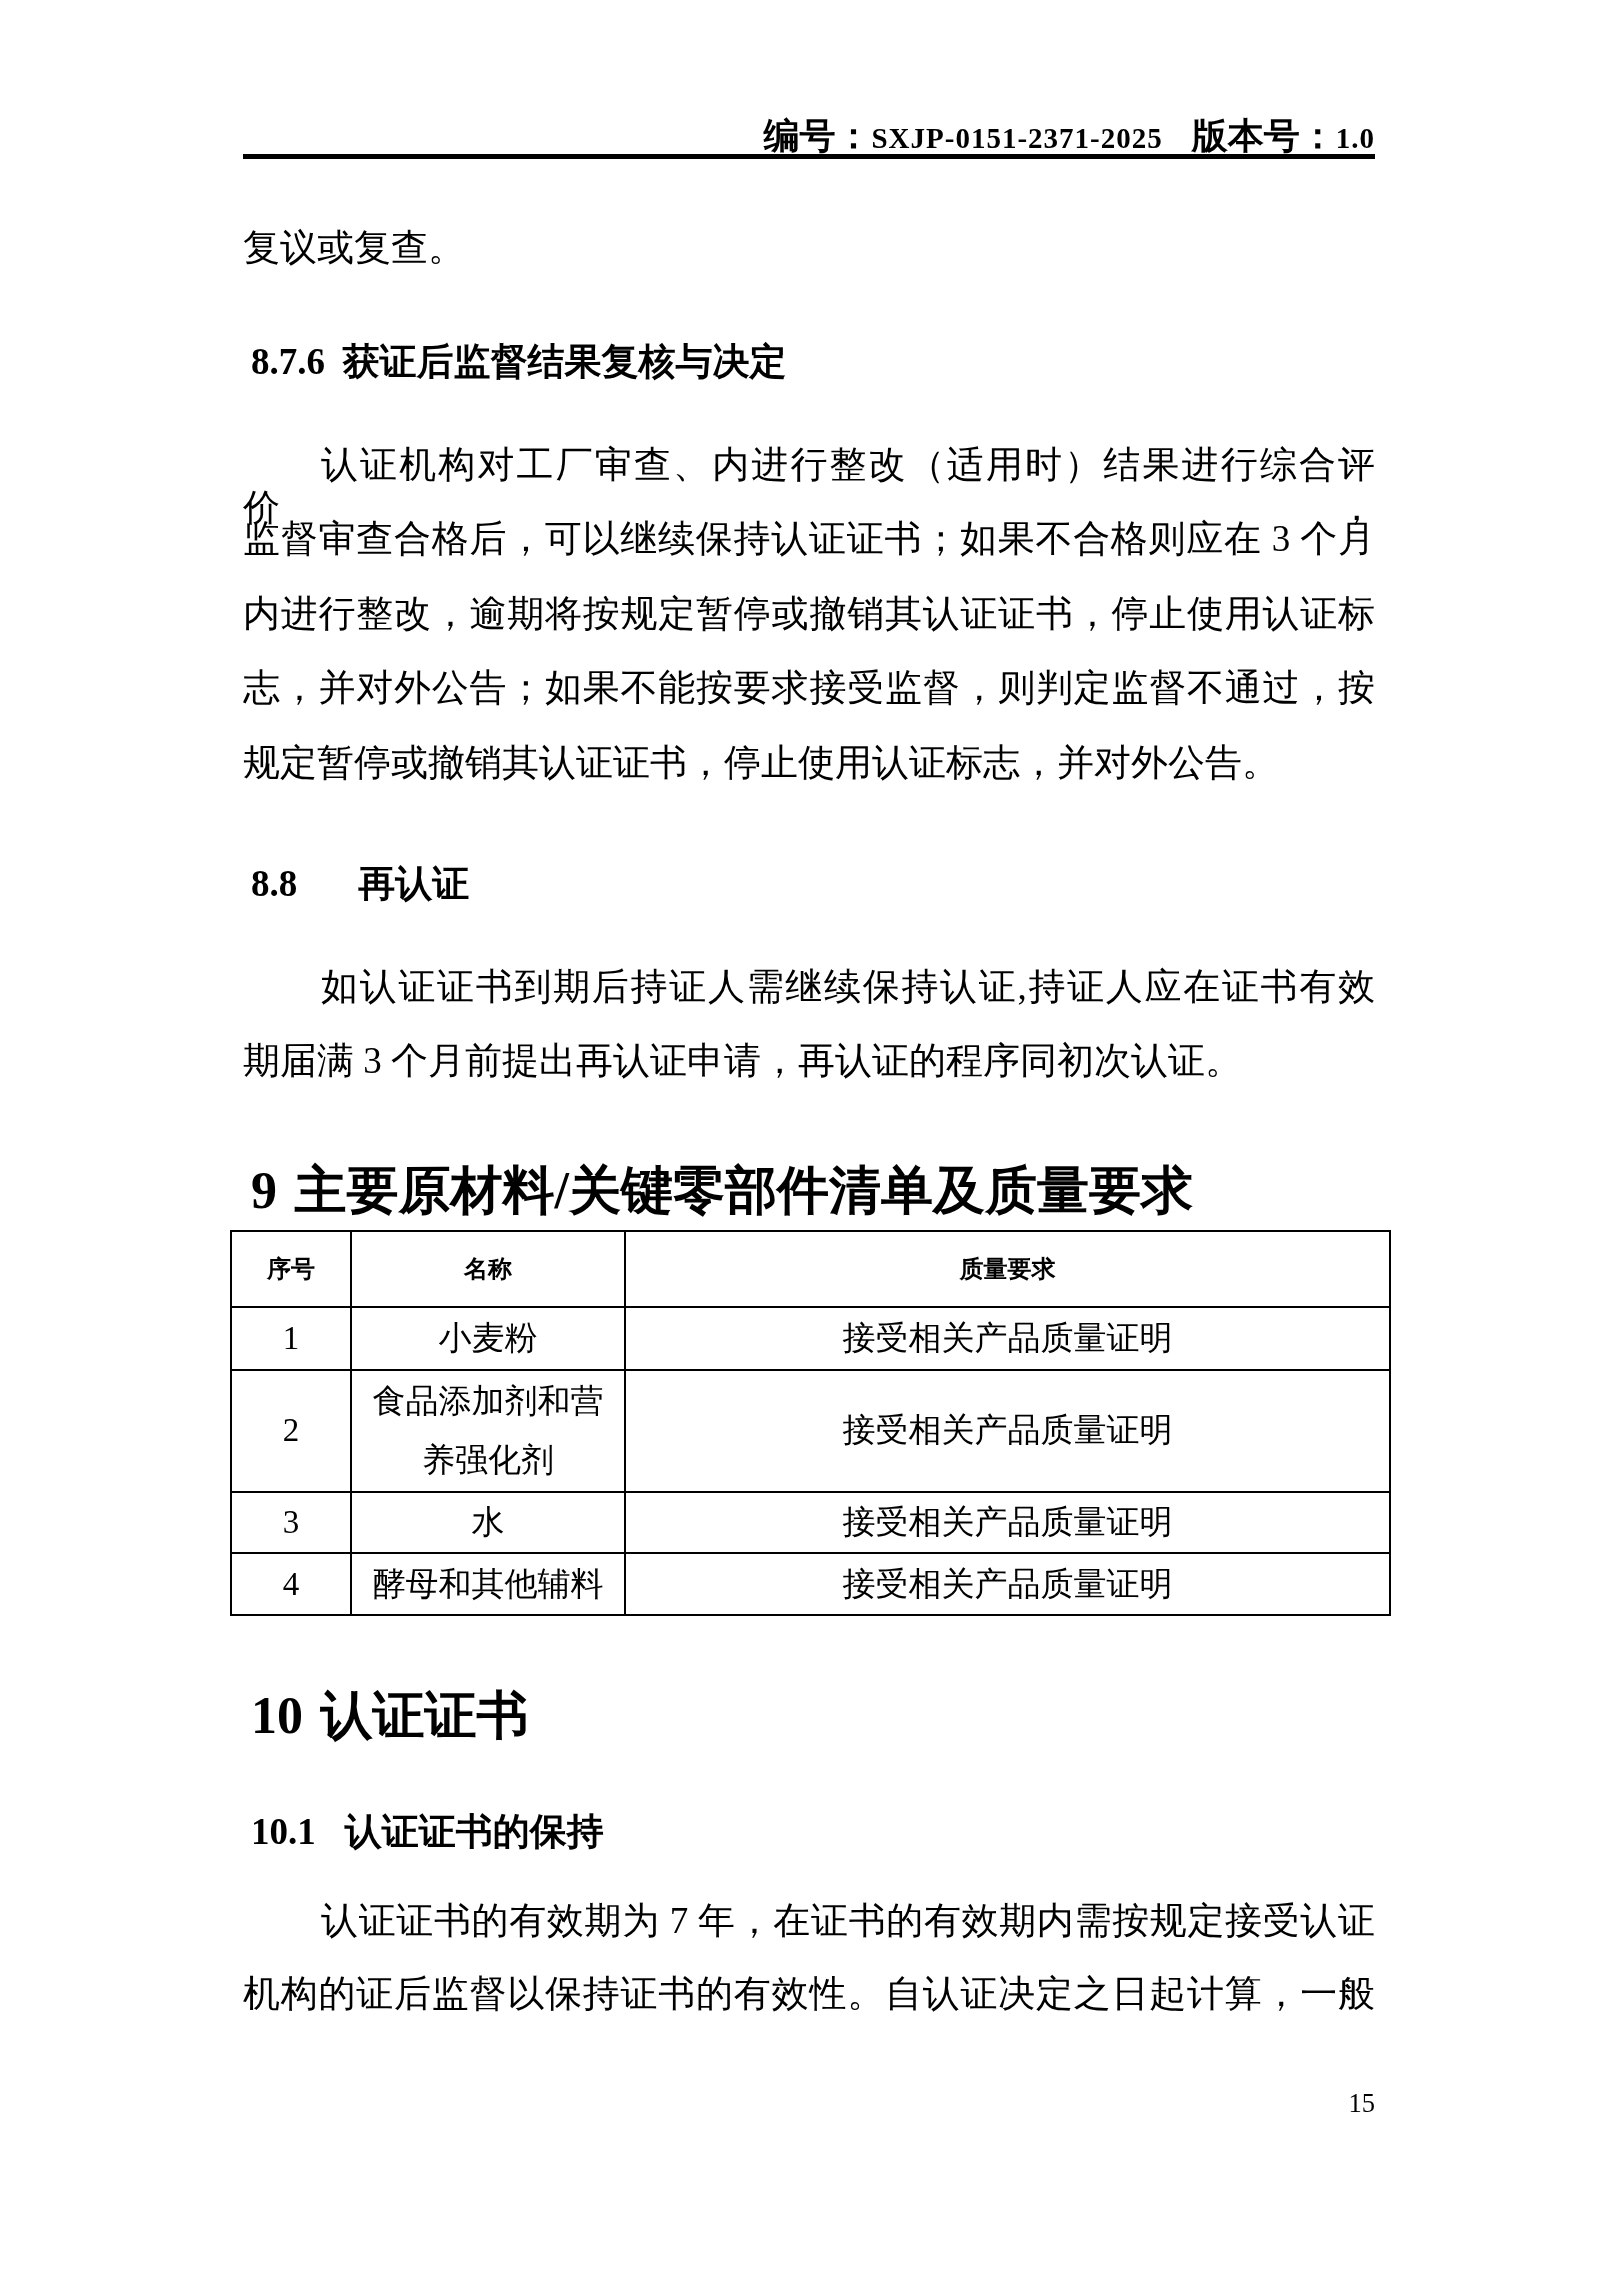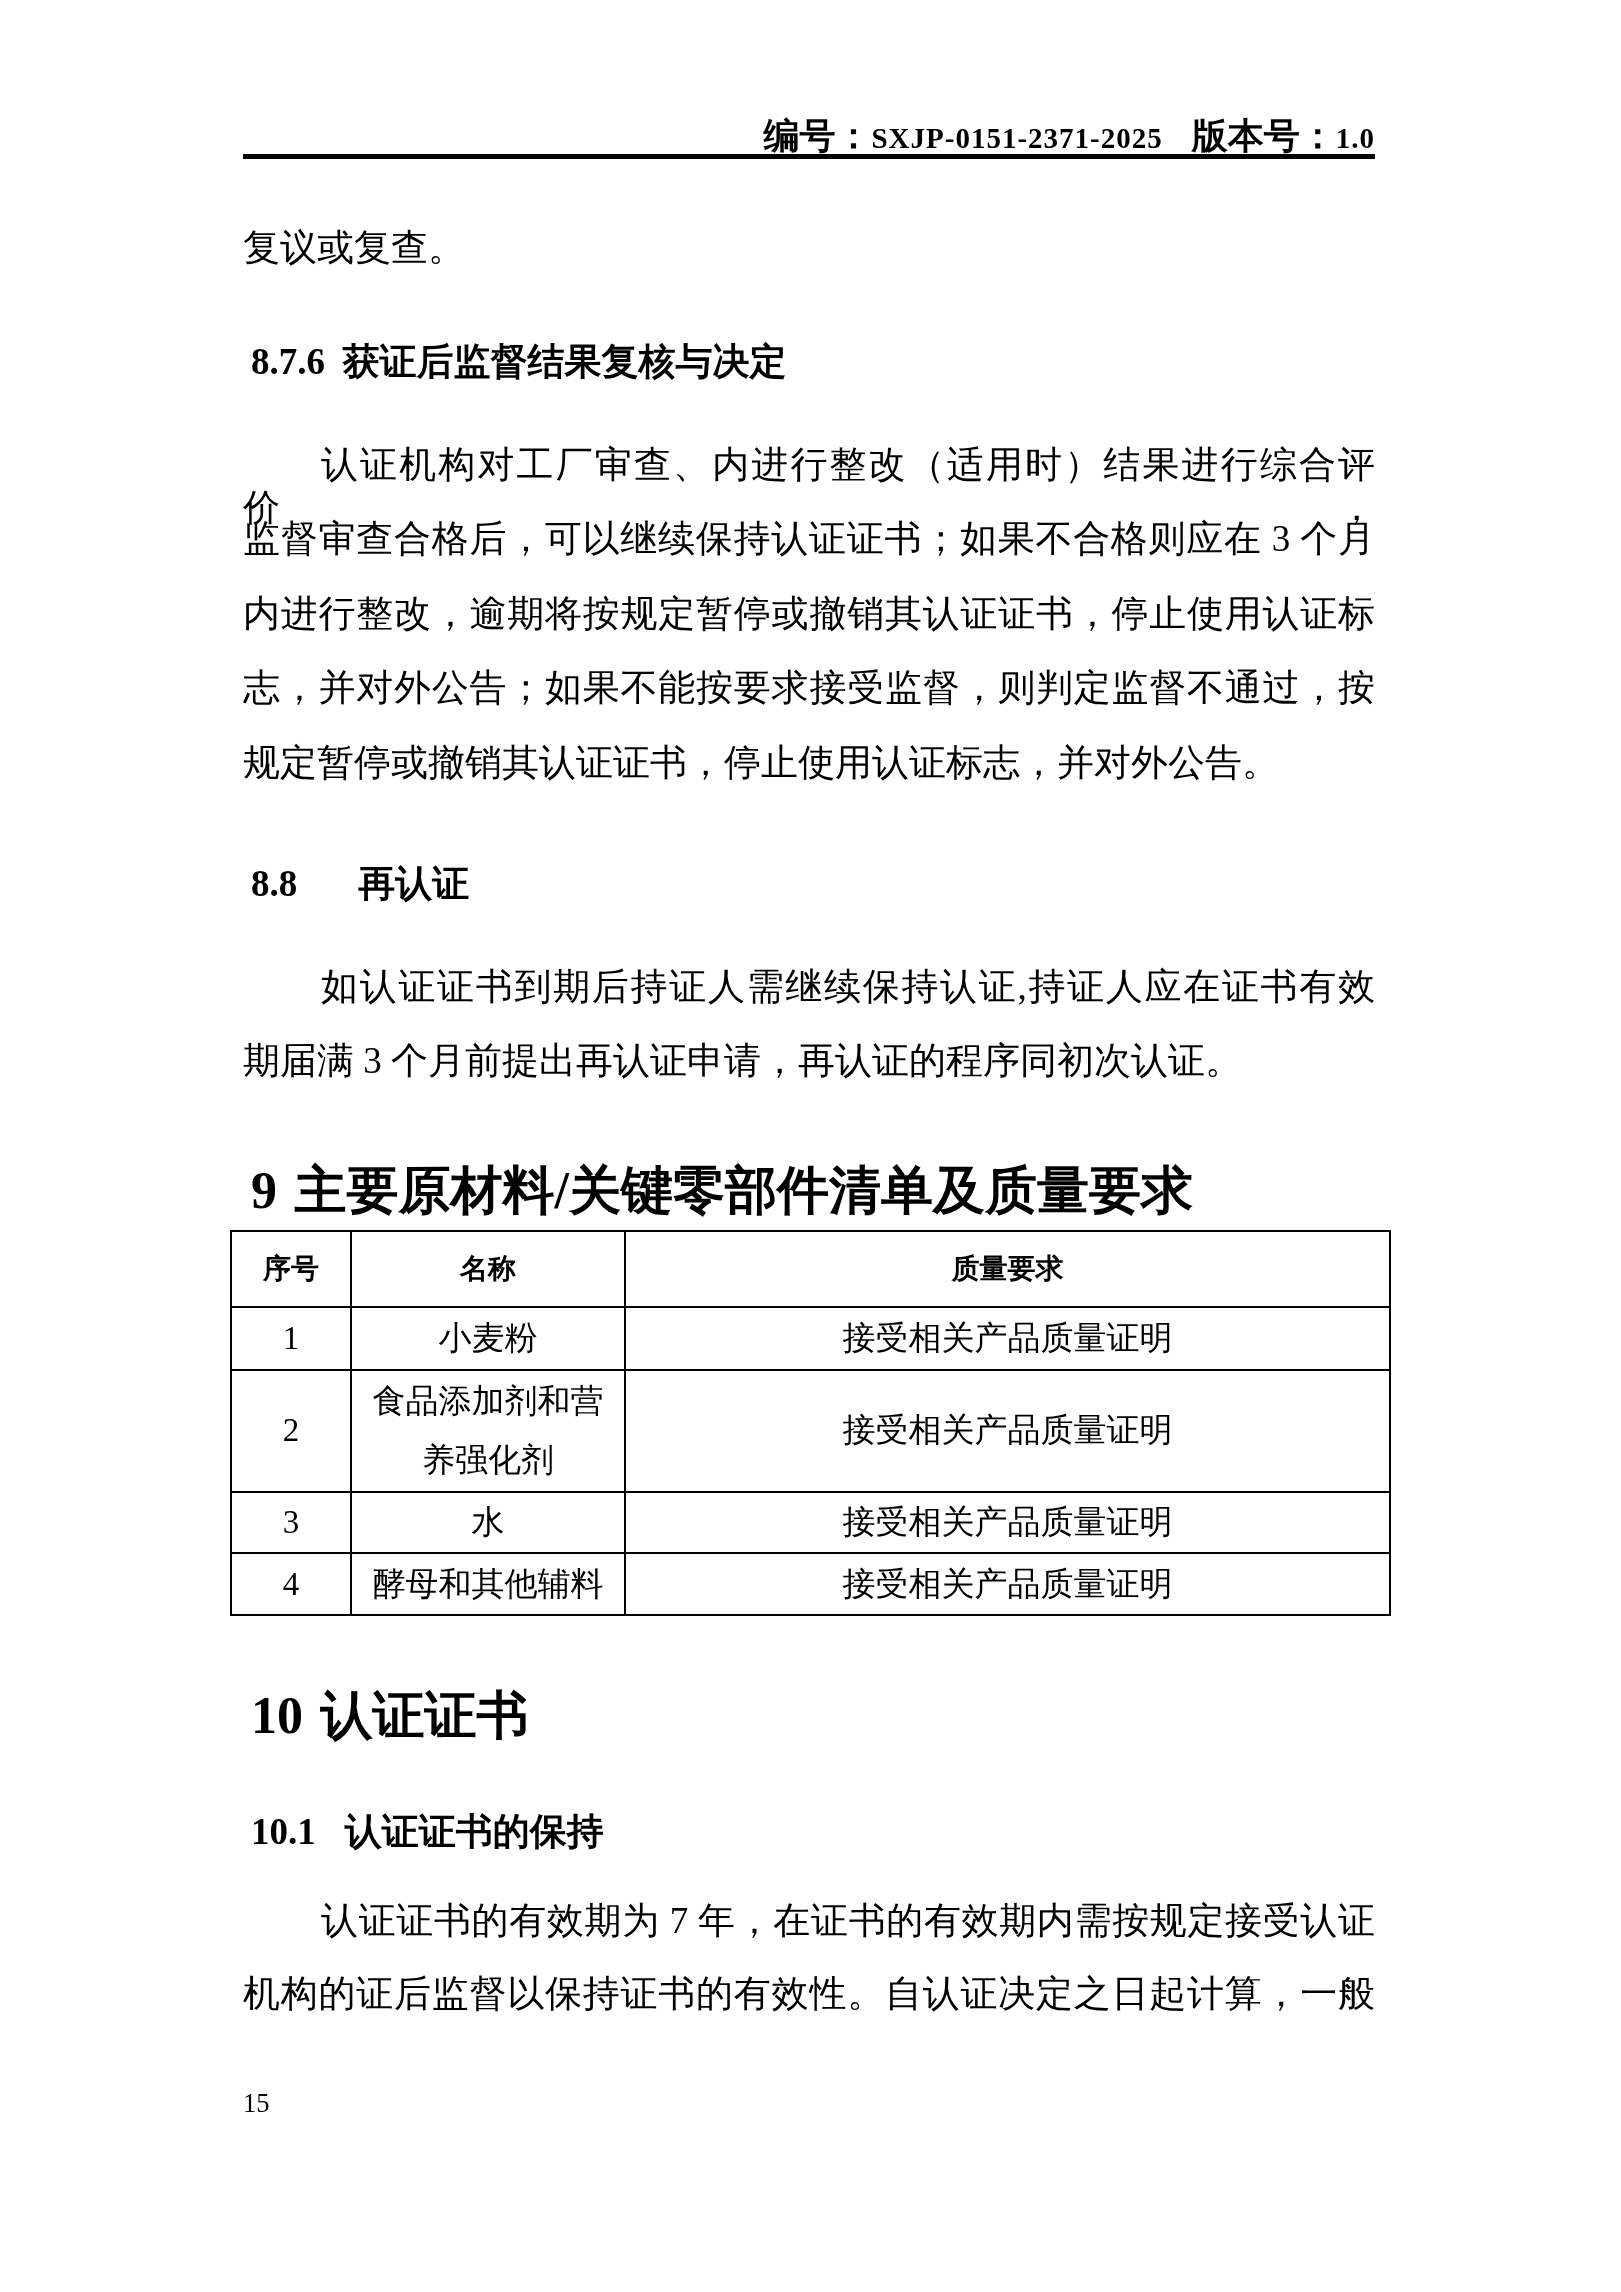--- a/index.html
+++ b/index.html
@@ -62,28 +62,28 @@
     border: 2px solid #000000;
     text-align: center;
     vertical-align: middle;
     padding: 0 17.6px;
     line-height: 1.8;
     overflow: hidden;
   }
   .materials-table th {
     font-weight: bold;
     font-family: "Liberation Sans", "DejaVu Sans", sans-serif;
-    font-size: 28px;
+    font-size: 24px;
     margin-left: 24px;
   }
   
   .page-number {
     position: absolute;
     left: 243px; top: 2088px; width: 1132px;
-    text-align: left;
+    text-align: right;
     font-size: 26.5px;
   }
 </style>
 </head>
 <body>
 
 <div class="page">
 
   <div class="doc-header">
     <span class="hdr-label">编号：</span><span class="hdr-value">SXJP-0151-2371-2025</span><span class="hdr-label hdr-ver-label">版本号：</span><span class="hdr-value">1.0</span>

